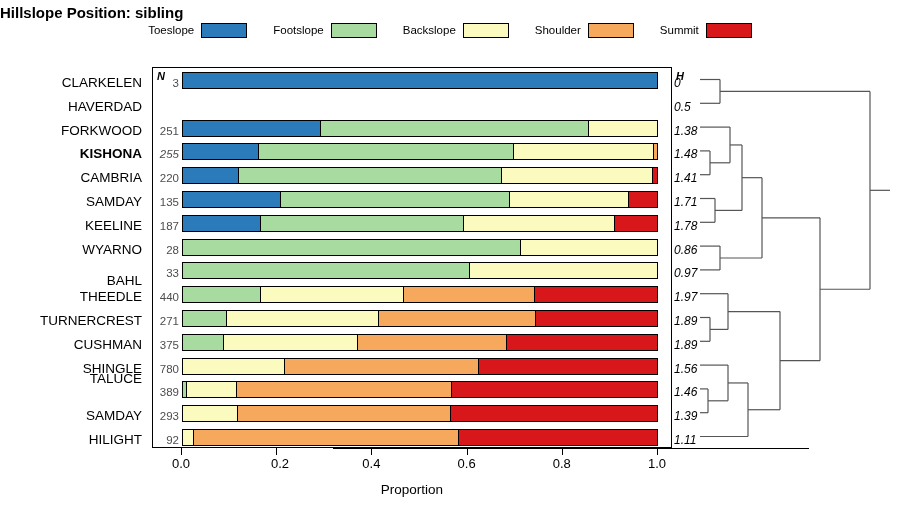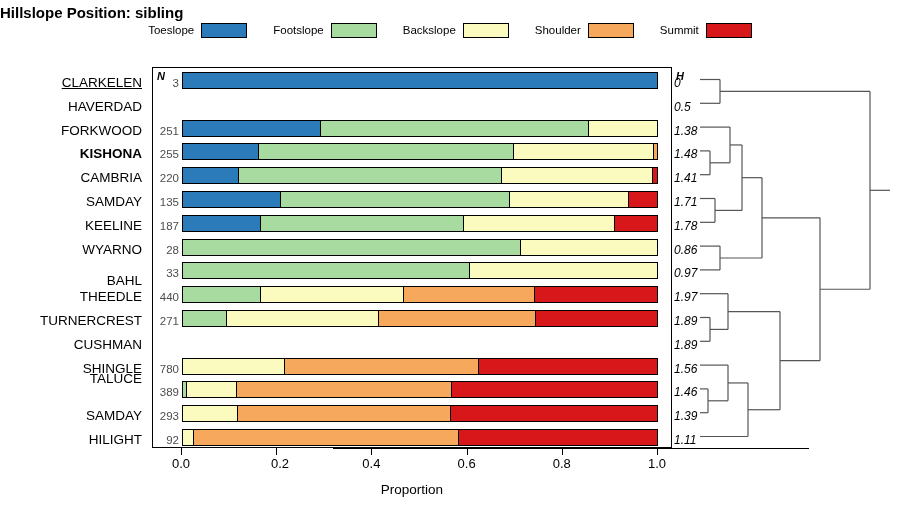--- a/index.html
+++ b/index.html
@@ -230,21 +230,21 @@
     </div>
     <div class="row" style="top: 51.6px;">
       <div class="row-n" style="top: 6px;">251</div>
       <div class="bar">
         <div class="seg" style="background: rgb(43, 123, 186); width: 29.1%;"></div>
         <div class="seg" style="background: rgb(168, 219, 160); width: 56.6%;"></div>
         <div class="seg" style="background: rgb(251, 251, 192); width: 14.3%;"></div>
       </div>
     </div>
     <div class="row" style="top: 75.4px;">
-      <div class="row-n" style="top: 6px;">255</div>
+      <div class="row-n" style="top: 6px; font-style: italic;">255</div>
       <div class="bar">
         <div class="seg" style="background: rgb(43, 123, 186); width: 16.1%;"></div>
         <div class="seg" style="background: rgb(168, 219, 160); width: 53.8%;"></div>
         <div class="seg" style="background: rgb(251, 251, 192); width: 29.4%;"></div>
         <div class="seg" style="background: rgb(246, 168, 92); width: 0.7%;"></div>
       </div>
     </div>
     <div class="row" style="top: 99.2px;">
       <div class="row-n" style="top: 6px;">220</div>
       <div class="bar">
@@ -297,20 +297,29 @@
     </div>
     <div class="row" style="top: 242px;">
       <div class="row-n" style="top: 6px;">271</div>
       <div class="bar">
         <div class="seg" style="background: rgb(168, 219, 160); width: 9.2%;"></div>
         <div class="seg" style="background: rgb(251, 251, 192); width: 32.1%;"></div>
         <div class="seg" style="background: rgb(246, 168, 92); width: 33.2%;"></div>
         <div class="seg" style="background: rgb(216, 23, 27); width: 25.5%;"></div>
       </div>
     </div>
+    <div class="row" style="top: 265.8px;">
+      <div class="row-n" style="top: 6px;">375</div>
+      <div class="bar">
+        <div class="seg" style="background: rgb(168, 219, 160); width: 8.6%;"></div>
+        <div class="seg" style="background: rgb(251, 251, 192); width: 28.3%;"></div>
+        <div class="seg" style="background: rgb(246, 168, 92); width: 31.5%;"></div>
+        <div class="seg" style="background: rgb(216, 23, 27); width: 31.6%;"></div>
+      </div>
+    </div>
     <div class="row" style="top: 289.6px;">
       <div class="row-n" style="top: 6px;">780</div>
       <div class="bar">
         <div class="seg" style="background: rgb(251, 251, 192); width: 21.5%;"></div>
         <div class="seg" style="background: rgb(246, 168, 92); width: 41%;"></div>
         <div class="seg" style="background: rgb(216, 23, 27); width: 37.5%;"></div>
       </div>
     </div>
     <div class="row" style="top: 313.4px;">
       <div class="row-n" style="top: 6px;">389</div>
@@ -336,21 +345,21 @@
         <div class="seg" style="background: rgb(246, 168, 92); width: 55.9%;"></div>
         <div class="seg" style="background: rgb(216, 23, 27); width: 41.8%;"></div>
       </div>
     </div>
   </div>
 
 <div class="col-head" id="n-head">N</div>
 <div class="col-head" id="h-head">H</div>
 
 <div id="taxa-labels">
-    <div class="taxa-label" style="top: 9px; text-decoration: underline;">CLARKELEN</div>
+    <div class="taxa-label" style="top: 9px;">CLARKELEN</div>
     <div class="taxa-label" style="top: 32.8px;">HAVERDAD</div>
     <div class="taxa-label" style="top: 56.6px;">FORKWOOD</div>
     <div class="taxa-label bold" style="top: 80.4px;">KISHONA</div>
     <div class="taxa-label" style="top: 104.2px;">CAMBRIA</div>
     <div class="taxa-label" style="top: 128px;">SAMDAY</div>
     <div class="taxa-label" style="top: 151.8px;">KEELINE</div>
     <div class="taxa-label" style="top: 175.6px;">WYARNO</div>
     <div class="taxa-label" style="top: 199.4px; margin-top: 8px;">BAHL</div>
     <div class="taxa-label" style="top: 223.2px;">THEEDLE</div>
     <div class="taxa-label" style="top: 247px;">TURNERCREST</div>

